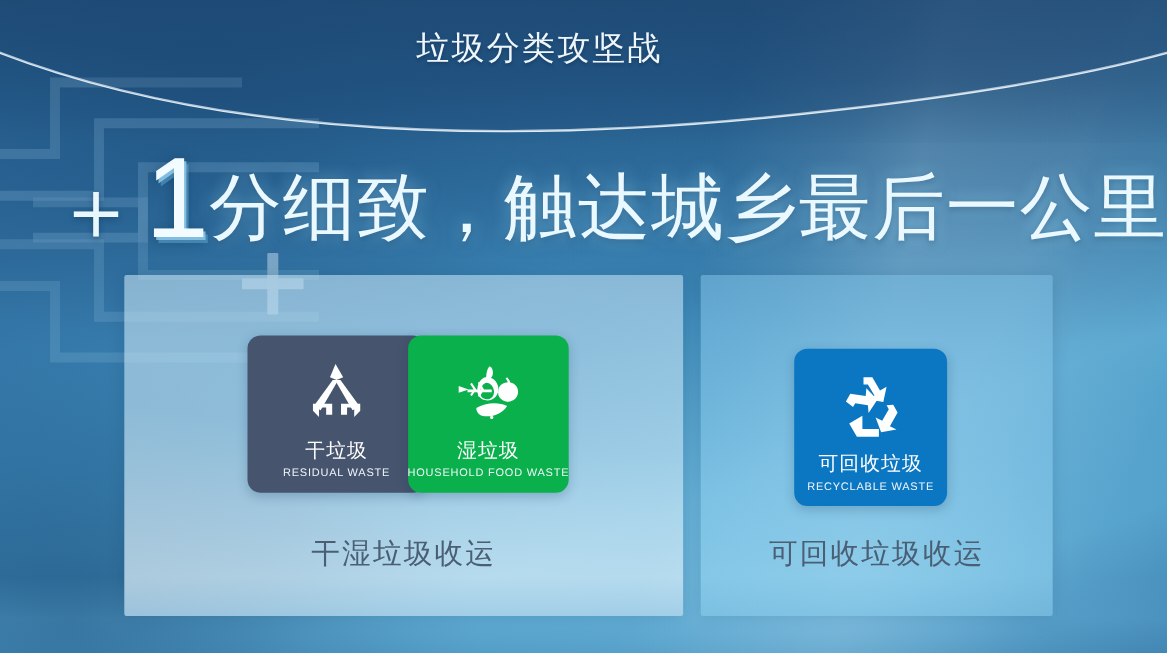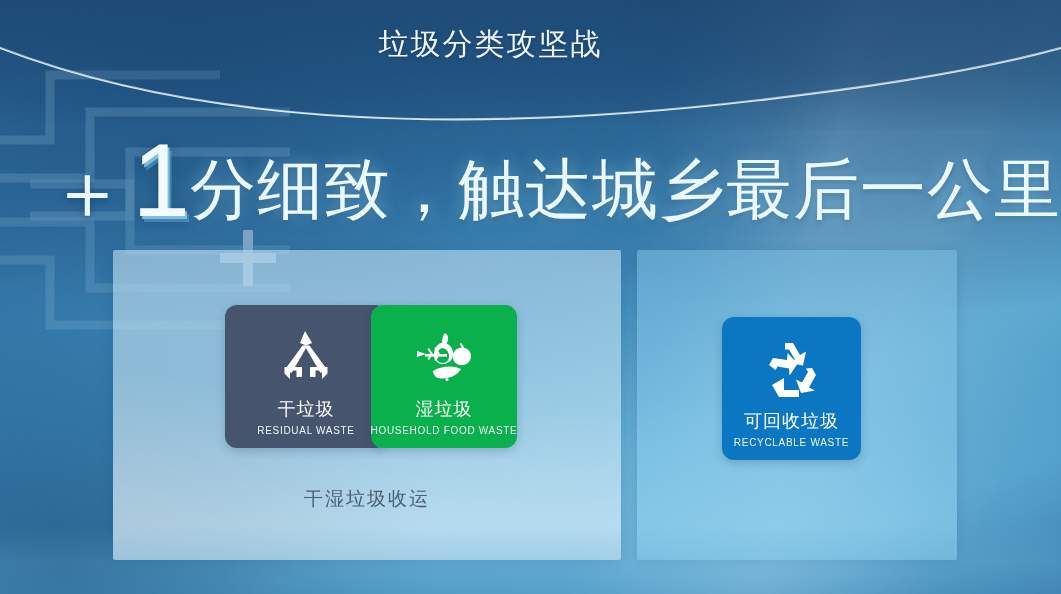--- a/index.html
+++ b/index.html
@@ -93,21 +93,21 @@
   .card-dry  { left:225px; top:305px; background:#46546e; }
   .card-wet  { left:371px; top:305px; width:146px; background:#0ab04b; }
   .card-rec  { left:722px; top:305px; width:139px; background:#0b77c2;margin-top:12px; }
 
   .card-glyph{ width:74px; height:74px; display:block; margin:2px auto 0; }
   .card-cn{ color:#fff; font-size:18px; letter-spacing:1px; margin-top:2px; }
   .card-en{ color:#f0f6fa; font-size:10px; letter-spacing:.7px; margin-top:4px; white-space:nowrap; }
 
   
   .caption{
-    position:absolute; top:486px; font-size:19px; color:#4a5f74; letter-spacing:2px;
+    position:absolute; top:486px; font-size:26px; color:#4a5f74; letter-spacing:2px;
     text-align:center; font-weight:400;
   }
   .caption-left { left:113px; width:508px; }
   .caption-right{ left:637px; width:320px; }
 
   
   .bottom-glow{
     position:absolute; left:0; bottom:0; width:1061px; height:70px;
     background:linear-gradient(180deg, rgba(96,170,210,.0) 0%, rgba(92,166,208,.30) 55%, rgba(70,142,186,.42) 100%);
     pointer-events:none;
@@ -202,15 +202,16 @@
         <path d="M14 32 l4 -7 14 2 .6 -7 10 10.5 -8 12 -.6 -7 -11.5 -2 -2 3.5 z"></path>
         <path d="M57 35 l4 7 -7 12.5 6 3 -14 2.5 -5 -13.5 6 3 6 -10.5 -2 -3.5 z"></path>
         <path d="M44 57 l0 7 -20 0 -7 -12 12 -7 0 12 15 0 z"></path>
       </g>
     </svg>
     <div class="card-cn">可回收垃圾</div>
     <div class="card-en">RECYCLABLE WASTE</div>
   </div>
 
   <div class="caption caption-left">干湿垃圾收运</div>
+  <div class="caption caption-right">可回收垃圾收运</div>
 
   <div class="bottom-glow"></div>
 </div>
 
 </body></html>

